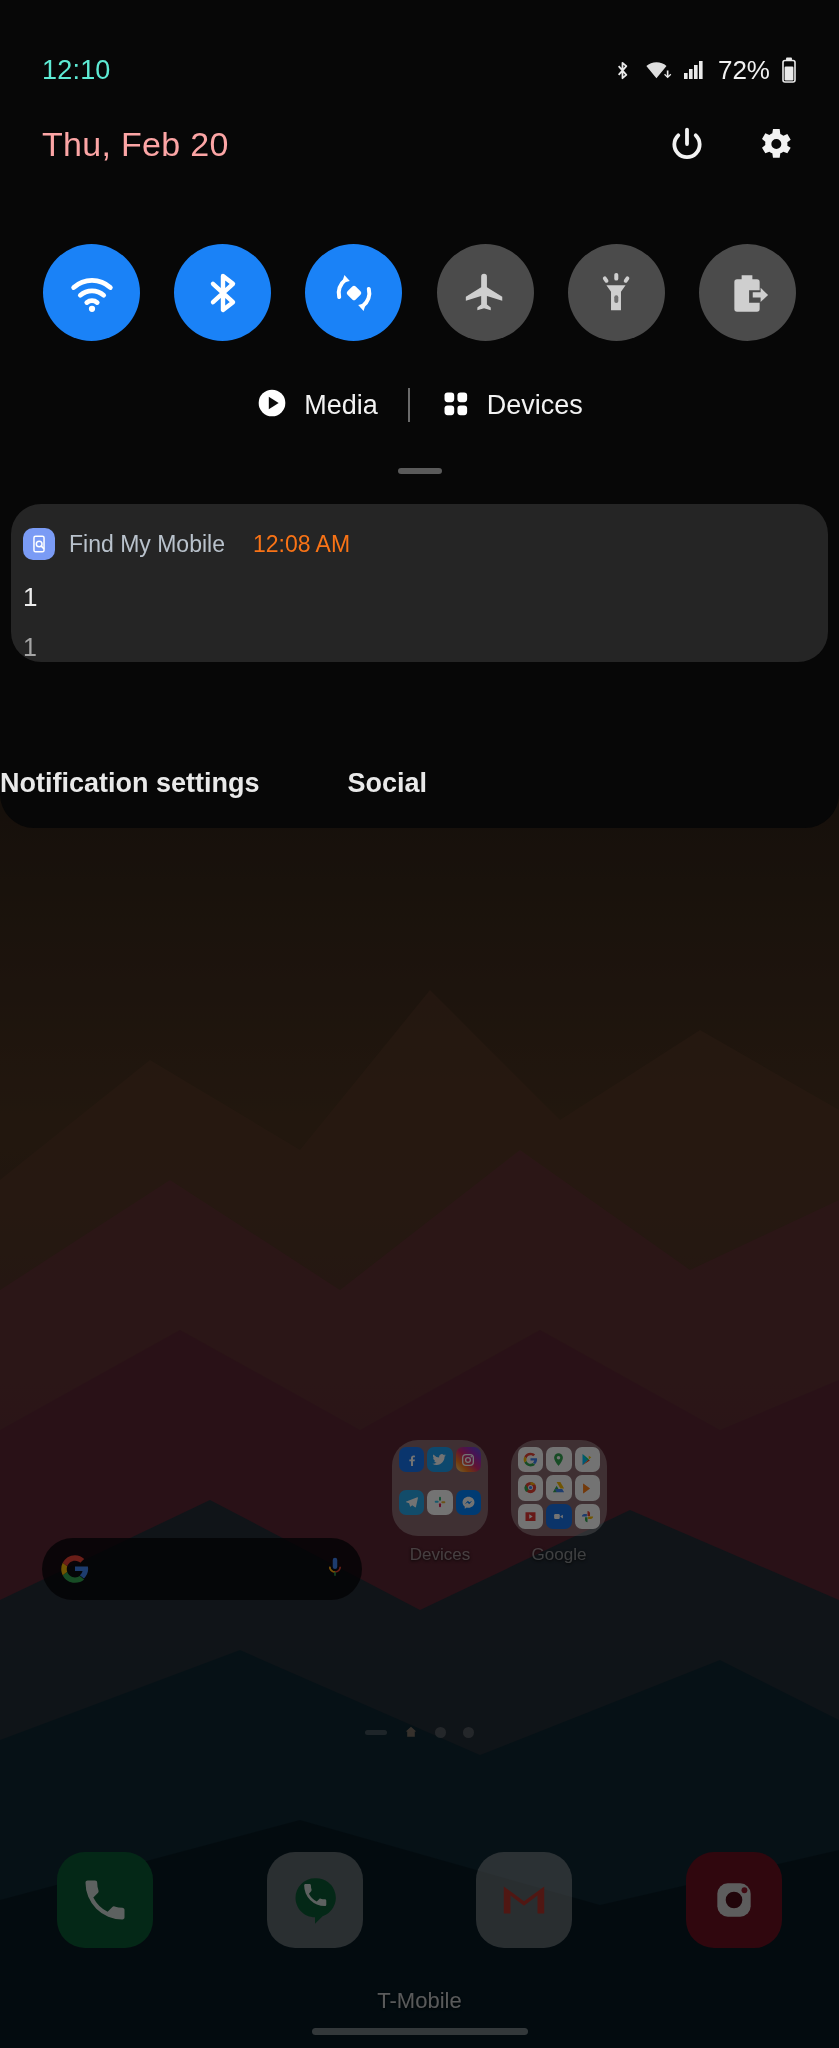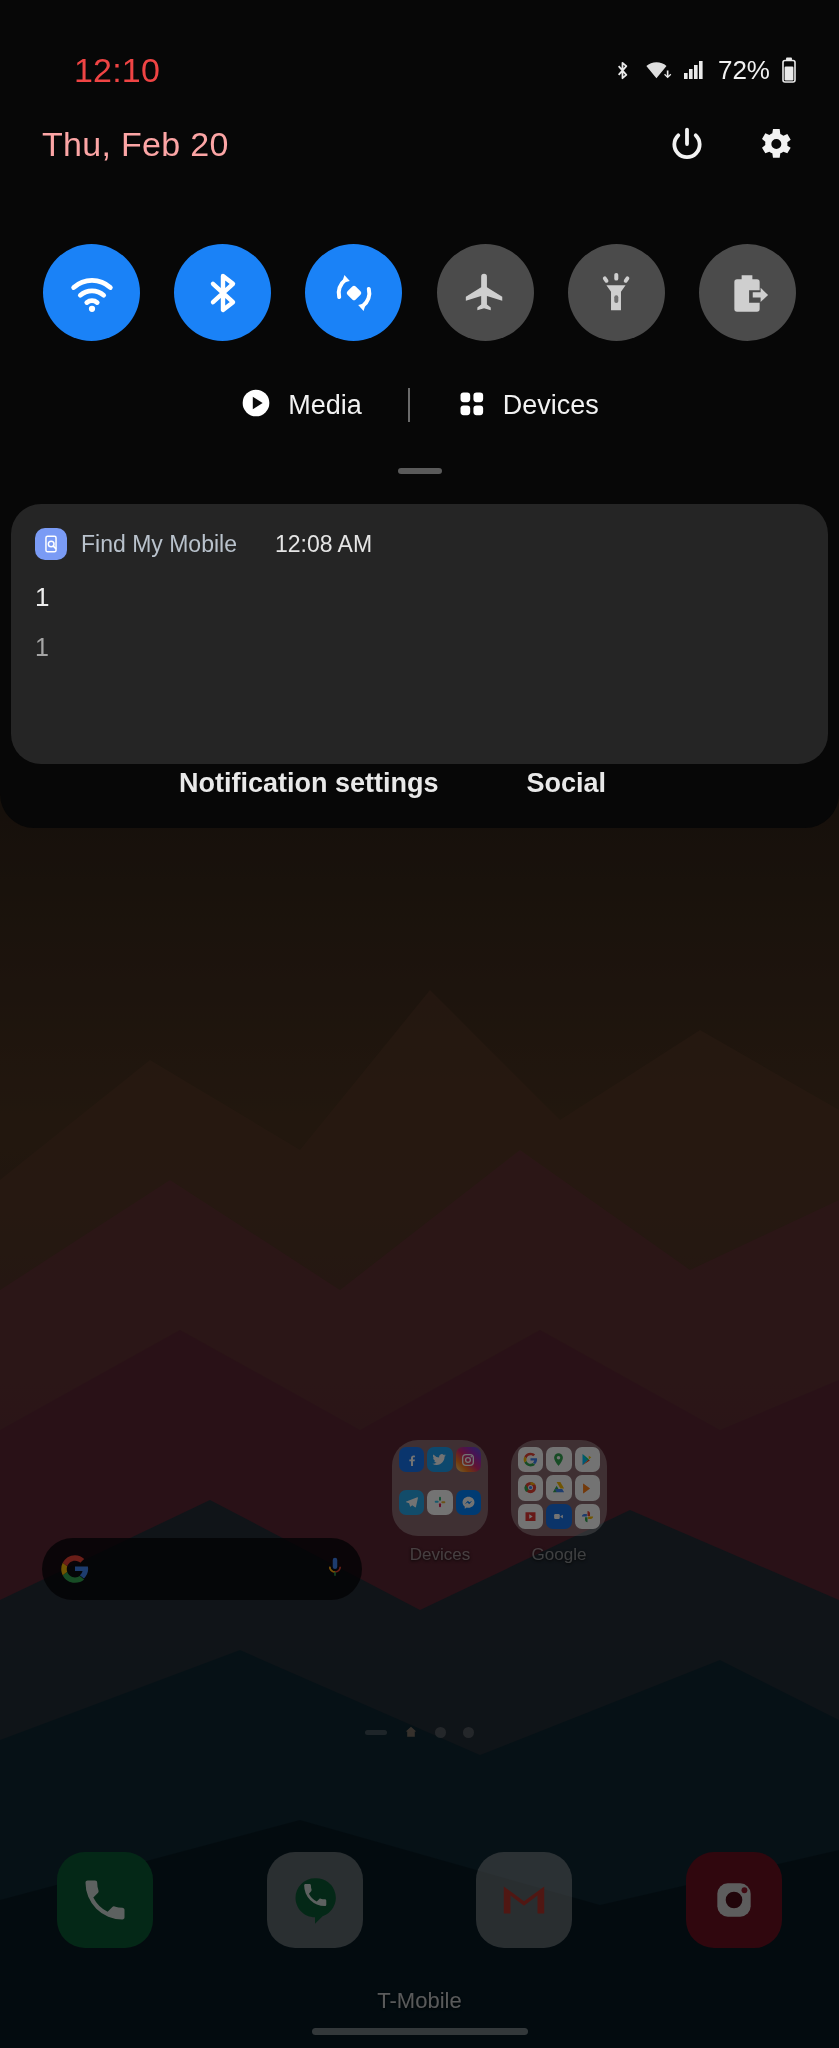--- a/index.html
+++ b/index.html
@@ -94,21 +94,21 @@
     position:absolute; left:0; top:0; width:839px; height:828px;
     background:#070707;
     border-bottom-left-radius:34px; border-bottom-right-radius:34px;
   }
 
   
   #status-bar {
     position:absolute; left:0; right:0; top:48px; height:44px;
     display:flex; align-items:center; padding:0 42px;
   }
-  #status-time { font-size:34px; color:#ef4444; letter-spacing:.2px;margin-left:32px; }
+  #status-time { font-size:27px; color:#5eead4; letter-spacing:.2px; }
   #status-right { margin-left:auto; display:flex; align-items:center; gap:11px;text-align:right; }
   #status-right .sicon { display:flex; align-items:center; }
   #battery-pct { font-size:26px; color:#f1f1f1; margin-left:2px; }
 
   
   #shade-header {
     position:absolute; left:0; right:0; top:108px; height:72px;
     display:flex; align-items:center; padding:0 42px;
   }
   #shade-date { font-size:34px; color:#fca5a5; letter-spacing:.3px; }
@@ -124,51 +124,51 @@
   .qs-circle {
     width:97px; height:97px; border-radius:50%;
     display:flex; align-items:center; justify-content:center;
   }
   .qs-circle.on  { background:#1a82f7; }
   .qs-circle.off { background:#4b4b4b; }
 
   
   #qs-chips {
     position:absolute; left:0; right:0; top:374px; height:62px;
-    display:flex; align-items:center; justify-content:center; gap:16px;
+    display:flex; align-items:center; justify-content:center; gap:0;
   }
   .chip { display:flex; align-items:center; gap:16px; padding:0 30px; }
   .chip .chip-label { font-size:27px; color:#f2f2f2; }
   #chip-sep { width:2px; height:34px; background:#6a6a6a; }
 
   
   #drag-handle {
     position:absolute; left:50%; transform:translateX(-50%);
     top:468px; width:44px; height:6px; border-radius:4px; background:#5a5a5a;
   }
 
   
   #notif-card {
-    position:absolute; left:11px; top:504px; width:817px; height:260px;
-    background:#252525; border-radius:30px; padding:24px 24px;
+    position:absolute; left:11px; top:504px; width:817px; height:158px;
+    background:#252525; border-radius:30px; padding:24px 12px;
   }
   #notif-head { display:flex; align-items:center; gap:14px; }
   #notif-app-icon {
     width:32px; height:32px; border-radius:10px; background:#7a9bf5;
     display:flex; align-items:center; justify-content:center;
   }
   #notif-app-name { font-size:23px; color:#b9c2cc; }
-  #notif-time { font-size:23px; color:#e5e5e5; margin-left:24px; }
+  #notif-time { font-size:23px; color:#f97316; margin-left:14px; }
   #notif-title { margin-top:22px; font-size:26px; color:#ededed; }
   #notif-body  { margin-top:20px; font-size:25px; color:#a5a5a5; }
 
   
   #shade-footer {
     position:absolute; left:0; right:0; top:750px; height:66px;
-    display:flex; align-items:center; justify-content:center;
+    display:flex; align-items:center; justify-content:flex-start;
     padding-right:54px; gap:88px;
   }
   .footer-btn { font-size:27px; color:#e9e9e9; font-weight:bold; }
 </style>
 </head>
 <body>
 
 <div id="wallpaper">
   <svg width="839" height="2048" viewBox="0 0 839 2048" preserveAspectRatio="none">
     <defs>

